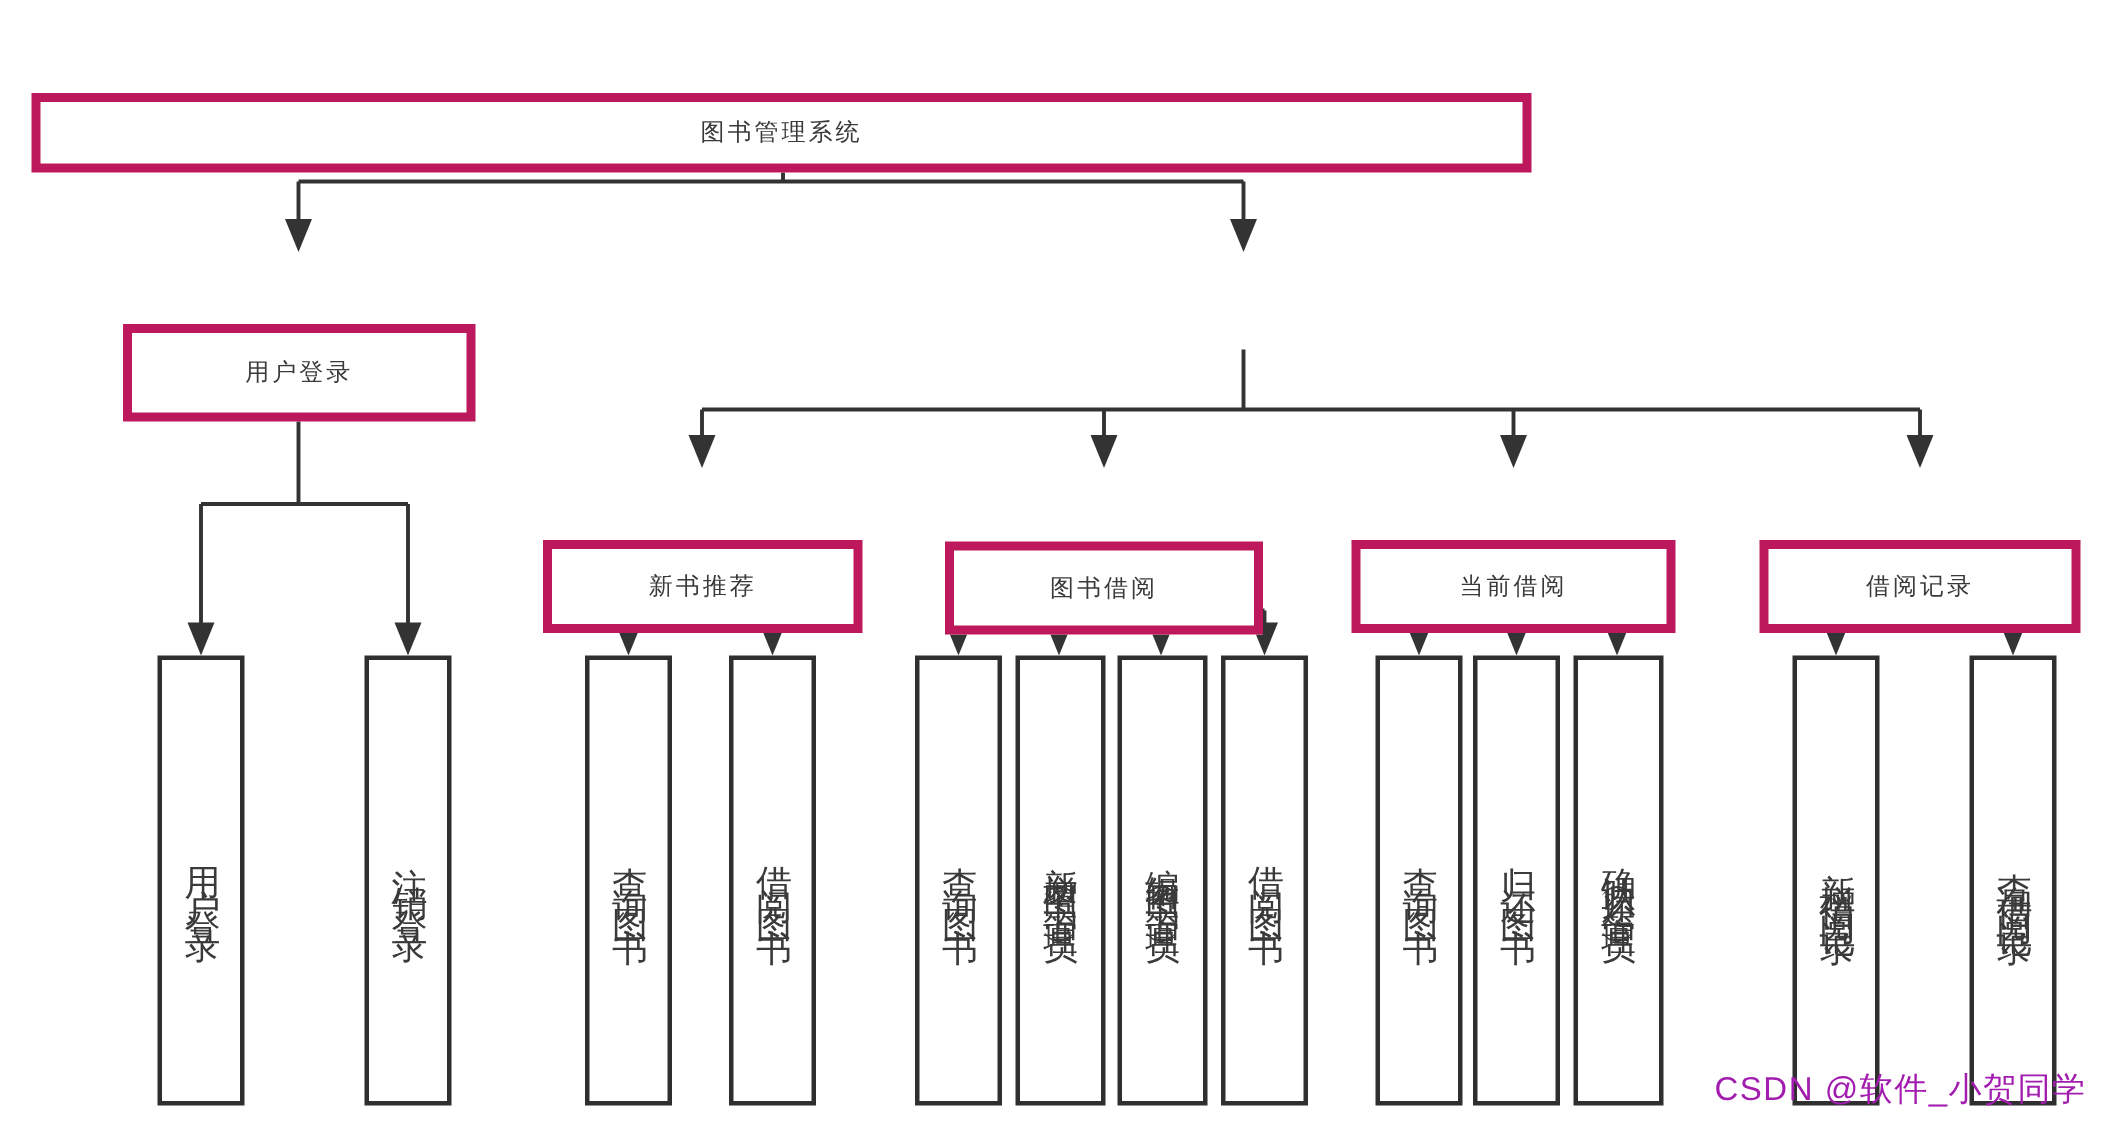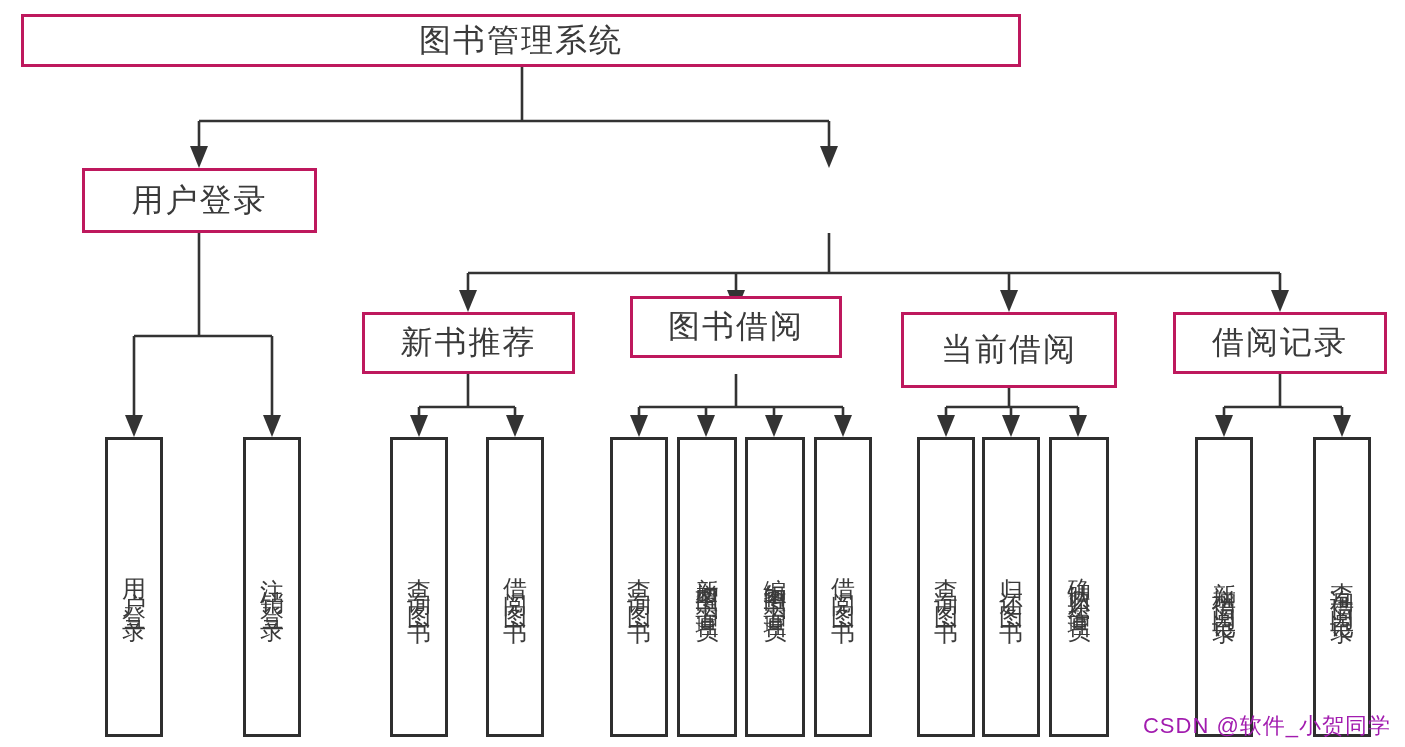--- a/index.html
+++ b/index.html
@@ -24,29 +24,30 @@
     stroke-width: 2.6;
     fill: none;
   }
   .wires path.tri {
     fill: #333333;
     stroke: none;
   }
   .hbox {
     position: absolute;
     box-sizing: border-box;
-    border: 3px solid #be185d;
+    border: 6px solid #be185d;
     background: #ffffff;
     display: flex;
     align-items: center;
     justify-content: center;
     color: #3a3a3a;
-    font-size: 32px;
+    font-size: 16px;
     letter-spacing: 2px;
     white-space: nowrap;
+    margin-top: 48px;
   }
   .vbox {
     position: absolute;
     box-sizing: border-box;
     top: 437px;
     width: 58px;
     height: 300px;
     border: 3px solid #2f2f2f;
     background: #ffffff;
     display: flex;
@@ -139,22 +140,22 @@
     <path class="line" d="M1342 407 V421"></path>
     <path class="tri" d="M1215 415 L1233 415 L1224 437 Z"></path>
     <path class="tri" d="M1333 415 L1351 415 L1342 437 Z"></path>
   </svg>
 
   <div class="hbox" style="left:21px; top:14px; width:1000px; height:53px;">图书管理系统</div>
 
   <div class="hbox" style="left:82px; top:168px; width:235px; height:65px;">用户登录</div>
 
   <div class="hbox" style="left:362px; top:312px; width:213px; height:62px;">新书推荐</div>
-  <div class="hbox" style="left:630px; top:296px; width:212px; height:62px;">图书借阅</div>
-  <div class="hbox" style="left:901px; top:312px; width:216px; height:76px;">当前借阅</div>
+  <div class="hbox" style="left:630px; top:313px; width:212px; height:62px;">图书借阅</div>
+  <div class="hbox" style="left:901px; top:312px; width:216px; height:62px;">当前借阅</div>
   <div class="hbox" style="left:1173px; top:312px; width:214px; height:62px;">借阅记录</div>
 
   <div class="vbox" style="left:105px;">
     <span class="vtext">用户登录</span>
   </div>
   <div class="vbox" style="left:243px;">
     <span class="vtext">注销登录</span>
   </div>
 
   <div class="vbox" style="left:390px;">

